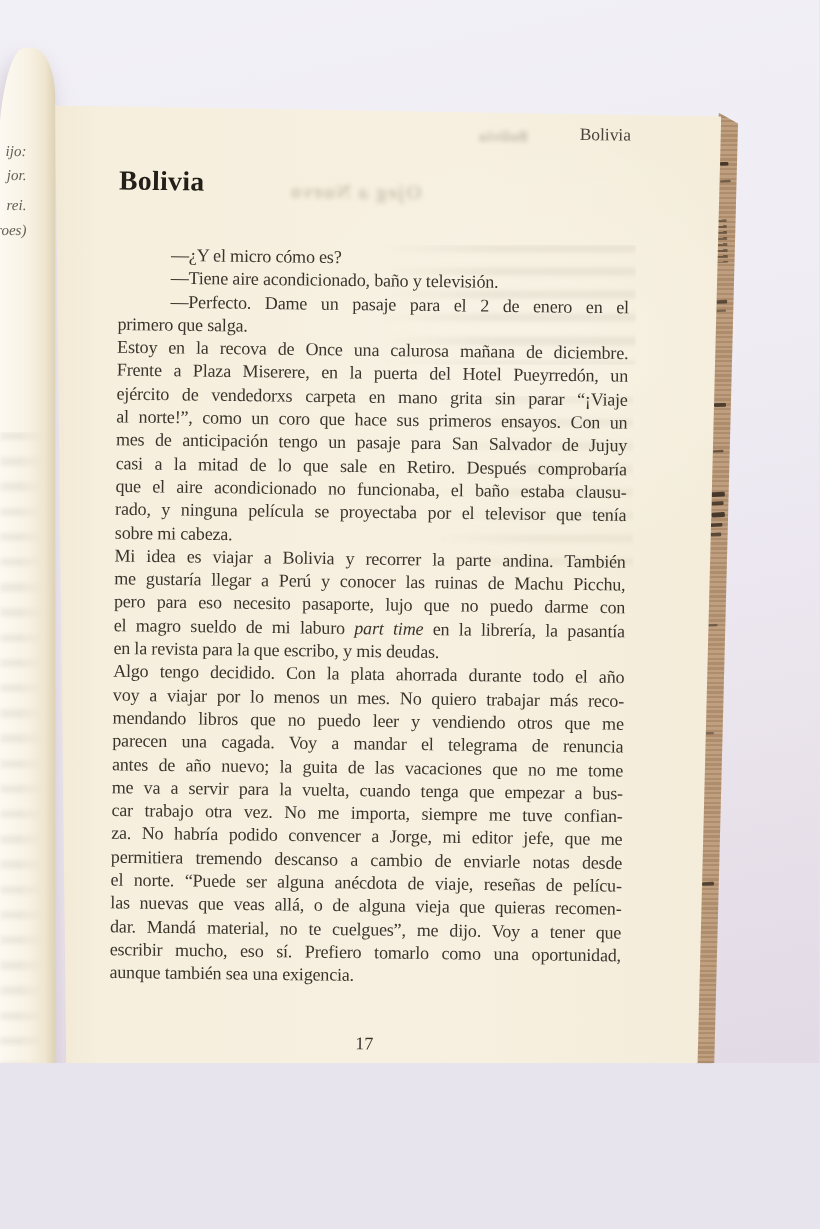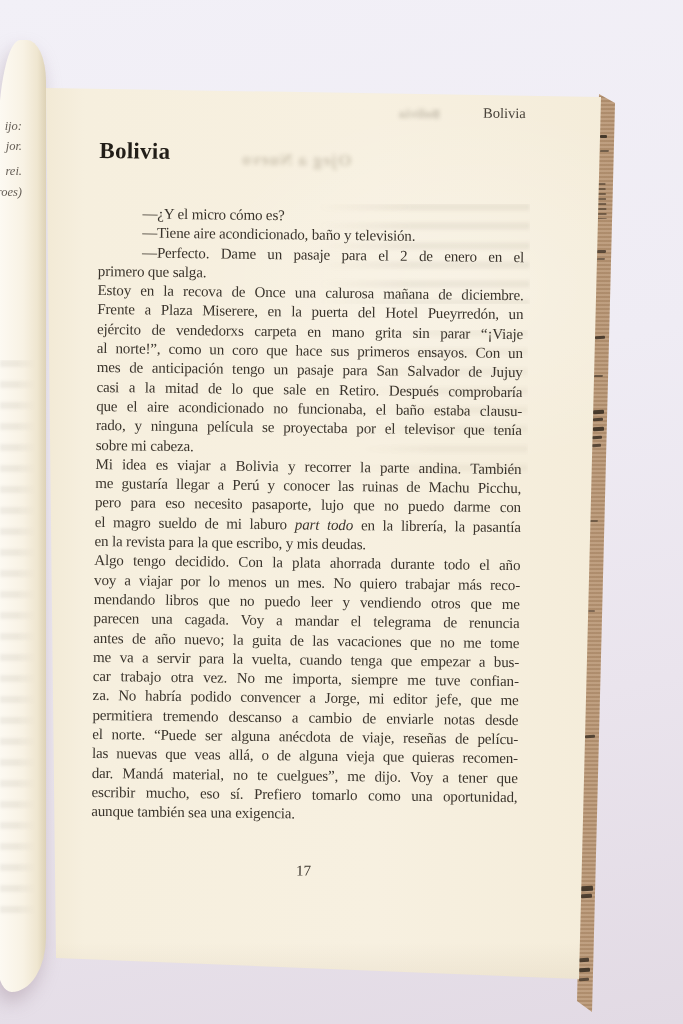--- a/index.html
+++ b/index.html
@@ -1,17 +1,17 @@
 <!DOCTYPE html>
 <html><head>
 <meta charset="utf-8">
 <style>
   html,body{margin:0;padding:0;background:#e8e4ed;}
   #stage{
-    position:relative;width:683px;height:1024px;overflow:hidden;margin:0 auto;
+    position:relative;width:683px;height:886px;overflow:hidden;margin:0 auto;
     background:linear-gradient(168deg,#f2f0f7 0%,#efecf4 40%,#eae4ed 70%,#e2dae4 100%);
     font-family:"Liberation Serif","DejaVu Serif",serif;
   }
   
   .left-page{
     position:absolute;left:-2px;top:40px;width:48px;height:952px;
     background:linear-gradient(90deg,#fdfaf3 0%,#f8f2e4 52%,#efe6d0 82%,#ddd2b6 100%);
     border-radius:26px 22px 40px 16px / 120px 48px 64px 30px;
     filter:drop-shadow(-3px 10px 9px rgba(150,125,140,.38));
     z-index:1;
@@ -138,21 +138,21 @@
         <div class="line">ejército de vendedorxs carpeta en mano grita sin parar “¡Viaje</div>
         <div class="line">al norte!”, como un coro que hace sus primeros ensayos. Con un</div>
         <div class="line">mes de anticipación tengo un pasaje para San Salvador de Jujuy</div>
         <div class="line">casi a la mitad de lo que sale en Retiro. Después comprobaría</div>
         <div class="line">que el aire acondicionado no funcionaba, el baño estaba clausu-</div>
         <div class="line">rado, y ninguna película se proyectaba por el televisor que tenía</div>
         <div class="line nl">sobre mi cabeza.</div>
         <div class="line">Mi idea es viajar a Bolivia y recorrer la parte andina. También</div>
         <div class="line">me gustaría llegar a Perú y conocer las ruinas de Machu Picchu,</div>
         <div class="line">pero para eso necesito pasaporte, lujo que no puedo darme con</div>
-        <div class="line">el magro sueldo de mi laburo <em>part todo</em> en la librería, la pasantía</div>
+        <div class="line">el magro sueldo de mi laburo <em>part time</em> en la librería, la pasantía</div>
         <div class="line nl">en la revista para la que escribo, y mis deudas.</div>
         <div class="line">Algo tengo decidido. Con la plata ahorrada durante todo el año</div>
         <div class="line">voy a viajar por lo menos un mes. No quiero trabajar más reco-</div>
         <div class="line">mendando libros que no puedo leer y vendiendo otros que me</div>
         <div class="line">parecen una cagada. Voy a mandar el telegrama de renuncia</div>
         <div class="line">antes de año nuevo; la guita de las vacaciones que no me tome</div>
         <div class="line">me va a servir para la vuelta, cuando tenga que empezar a bus-</div>
         <div class="line">car trabajo otra vez. No me importa, siempre me tuve confian-</div>
         <div class="line">za. No habría podido convencer a Jorge, mi editor jefe, que me</div>
         <div class="line">permitiera tremendo descanso a cambio de enviarle notas desde</div>

